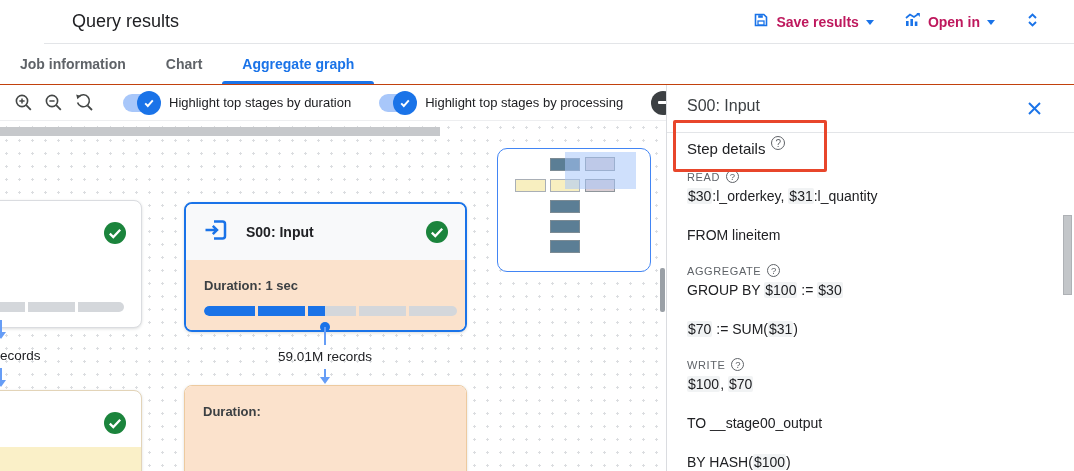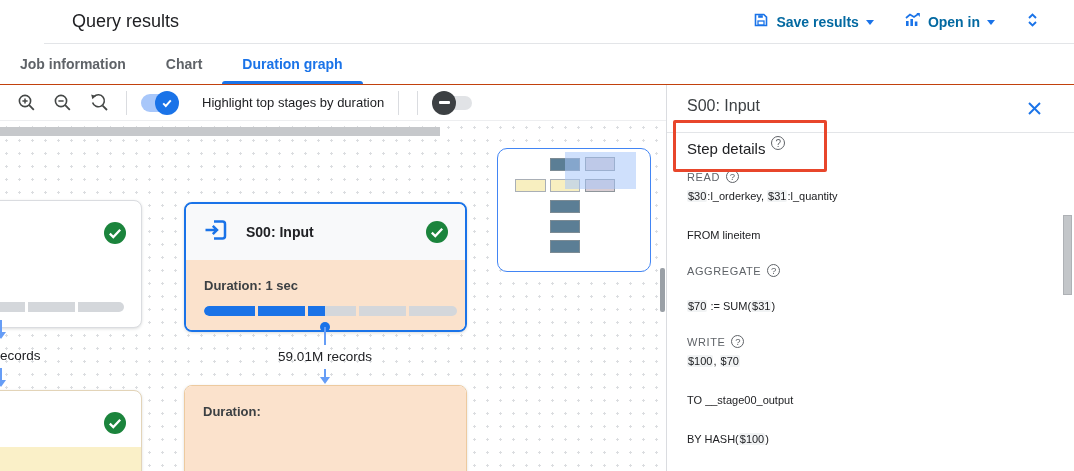--- a/index.html
+++ b/index.html
@@ -6,21 +6,21 @@
   html,body { width:1074px; height:471px; overflow:hidden; background:#fff;
     font-family:"Liberation Sans","DejaVu Sans",sans-serif; color:#202124; }
   .app { position:relative; width:1074px; height:471px; }
 
   
   .hdr { position:absolute; top:0; left:0; right:0; height:44px;
     border-bottom:1px solid #E3E5E8; display:flex; align-items:center; background:#fff;margin-left:44px; }
   .hdr h1 { font-size:18px; font-weight:400; color:#202124; margin-left:28px; }
   .hdr-actions { margin-left:auto; display:flex; align-items:center; gap:30px; padding-right:34px; }
   .hbtn { display:flex; align-items:center; gap:7px; background:none; border:none;
-    color:#0369a1; font-size:14px; font-weight:700; font-family:inherit; cursor:pointer; }
+    color:#be185d; font-size:14px; font-weight:700; font-family:inherit; cursor:pointer; }
   .caret { width:0; height:0; border-left:4px solid transparent; border-right:4px solid transparent;
     border-top:5px solid #1A73E8; margin-top:1px; }
 
   
   .tabs { position:absolute; top:44px; left:0; right:0; height:41px;
     border-bottom:1px solid #c2410c; display:flex; background:#fff; }
   .tab { position:relative; padding:0 20px; display:flex; align-items:center;
     font-size:14px; font-weight:700; color:#5F6368; cursor:pointer; }
   .tab.active { color:#1A73E8; }
   .tab.active .underline { position:absolute; left:0; right:0; bottom:0; height:3px;
@@ -29,21 +29,21 @@
   
   .content { position:absolute; top:85px; left:0; right:0; bottom:0; }
   .graph-pane { position:absolute; top:0; left:0; width:666px; bottom:0; overflow:hidden; }
 
   
   .toolbar { position:absolute; top:0; left:0; right:0; height:36px; background:#fff;
     border-bottom:1px solid #EDEEF0; display:flex; align-items:center; gap:10px; padding-left:14px; }
   .tb-icon { width:26px; height:26px; border:none; background:none; cursor:pointer;
     display:flex; align-items:center; justify-content:center; }
   .vdiv { width:1px; height:24px; background:#DADCE0; margin:0 4px; }
-  .toggle-group { display:flex; align-items:center; gap:24px; }
+  .toggle-group { display:flex; align-items:center; gap:9px; }
   .toggle { position:relative; width:37px; height:18px; border-radius:9px; background:#A8C7FA; cursor:pointer; flex:none; }
   .toggle .thumb { position:absolute; right:-1px; top:-3px; width:24px; height:24px; border-radius:50%;
     background:#1A73E8; display:flex; align-items:center; justify-content:center; }
   .toggle-label { font-size:13px; color:#202124; white-space:nowrap; }
   .toggle-dark { position:relative; width:38px; height:14px; border-radius:7px; background:#E1E3E6; cursor:pointer; flex:none; margin-left:2px; }
   .toggle-dark .thumb { position:absolute; left:-2px; top:-5px; width:24px; height:24px; border-radius:50%;
     background:#3C4043; display:flex; align-items:center; justify-content:center; }
   .toggle-dark .dash { width:11px; height:2.5px; background:#fff; border-radius:1px; }
 
   
@@ -101,21 +101,21 @@
     border:3px solid #E8462B; border-radius:2px; z-index:6; pointer-events:none; }
   .step-details { position:absolute; left:20px; top:55px; font-size:15px; color:#202124; display:flex; align-items:flex-start; }
   .help { display:inline-flex; align-items:center; justify-content:center; width:13px; height:13px;
     border:1.2px solid #5F6368; border-radius:50%; font-size:9.5px; color:#5F6368; margin-left:6px; flex:none; }
   .help::before { content:"?"; }
   .step-details .help { width:14px; height:14px; font-size:10px; position:relative; top:-4px; }
   .panel-body { position:absolute; left:20px; top:85px; right:36px; }
   .pblock { margin-bottom:19px; }
   .plabel-row { display:flex; align-items:center; margin-bottom:3px; }
   .plabel { font-size:11px; color:#5F6368; letter-spacing:.6px; }
-  .pline { font-size:11px; color:#202124; line-height:20px; }
+  .pline { font-size:14px; color:#202124; line-height:20px; }
   .tok { background:#F1F3F4; border-radius:2px; padding:0 1px; }
   .panel-scroll { position:absolute; right:2px; top:130px; width:9px; height:80px;
     background:#C3C6C9; border:1px solid #AEB1B5; }
 </style>
 </head>
 <body>
 
 <div class="app">
 
   <div class="hdr">
@@ -151,21 +151,21 @@
   </div>
 
   <div class="tabs">
     <div class="tab">
         <span>Job information</span>
       </div>
     <div class="tab">
         <span>Chart</span>
       </div>
     <div class="tab active">
-        <span>Duration graph</span>
+        <span>Aggregate graph</span>
         <span class="underline"></span>
       </div>
   </div>
 
   <div class="content">
 
     <div class="graph-pane">
 
       <div class="toolbar">
         <button class="tb-icon">
@@ -195,20 +195,30 @@
           <div class="toggle">
             <div class="thumb">
                 <svg width="12" height="12" viewBox="0 0 12 12">
                   <polyline points="2.2,6.4 4.8,9 9.8,3.4" fill="none" stroke="#fff" stroke-width="1.9"></polyline>
                 </svg>
               </div>
           </div>
           <span class="toggle-label">Highlight top stages by duration</span>
         </div>
         <div class="vdiv"></div>
+        <div class="toggle-group">
+          <div class="toggle">
+            <div class="thumb">
+                <svg width="12" height="12" viewBox="0 0 12 12">
+                  <polyline points="2.2,6.4 4.8,9 9.8,3.4" fill="none" stroke="#fff" stroke-width="1.9"></polyline>
+                </svg>
+              </div>
+          </div>
+          <span class="toggle-label">Highlight top stages by processing</span>
+        </div>
         <div class="vdiv"></div>
         <div class="toggle-dark">
           <div class="thumb">
               <div class="dash"></div>
             </div>
         </div>
       </div>
 
       <div class="canvas">
         <div class="hscroll"></div>
@@ -323,20 +333,21 @@
             <div class="pline"><span class="tok">$30</span><span>:l_orderkey, </span><span class="tok">$31</span><span>:l_quantity</span></div>
           </div>
           <div class="pblock">
             <div class="pline"><span>FROM lineitem</span></div>
           </div>
           <div class="pblock">
             <div class="plabel-row">
               <span class="plabel">AGGREGATE</span>
               <span class="help"></span>
             </div>
+            <div class="pline"><span>GROUP BY </span><span class="tok">$100</span><span> := </span><span class="tok">$30</span></div>
           </div>
           <div class="pblock">
             <div class="pline"><span class="tok">$70</span><span> := SUM(</span><span class="tok">$31</span><span>)</span></div>
           </div>
           <div class="pblock">
             <div class="plabel-row">
               <span class="plabel">WRITE</span>
               <span class="help"></span>
             </div>
             <div class="pline"><span class="tok">$100</span><span>, </span><span class="tok">$70</span></div>

